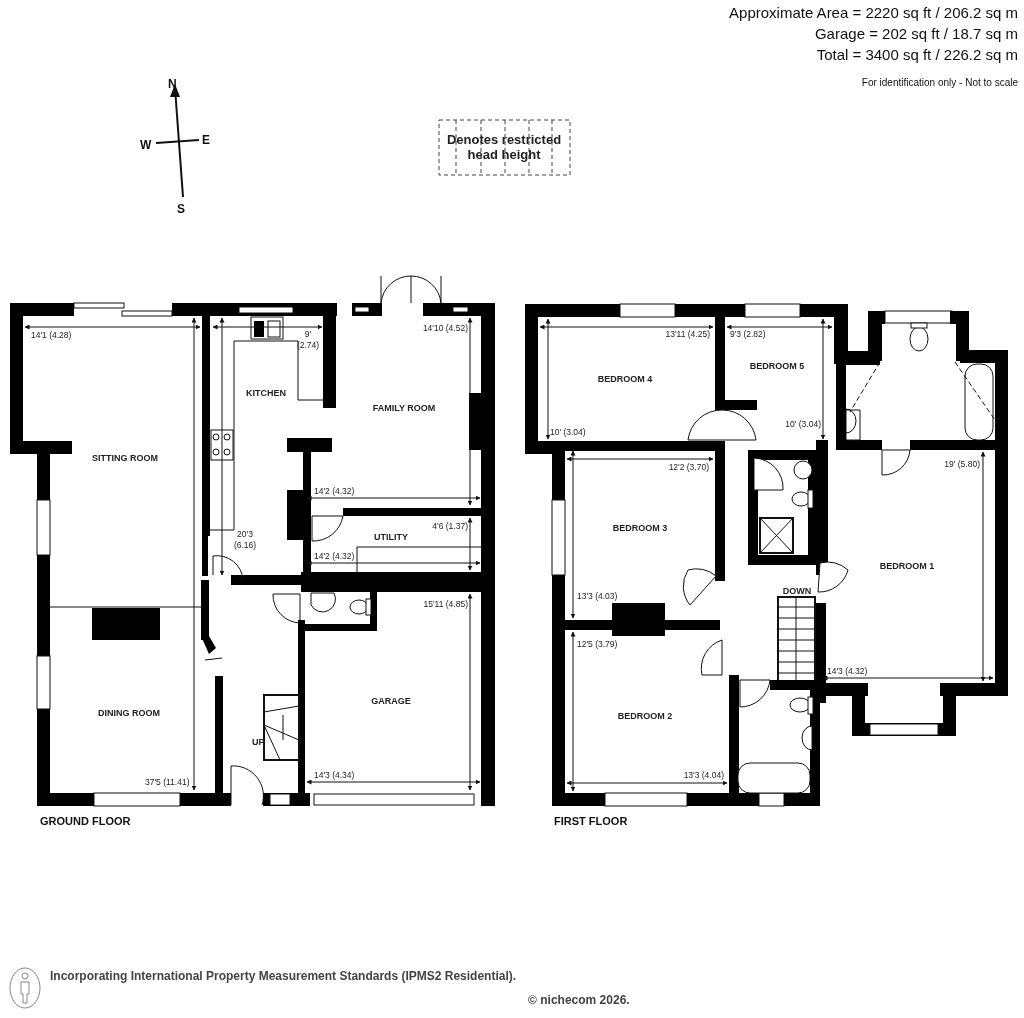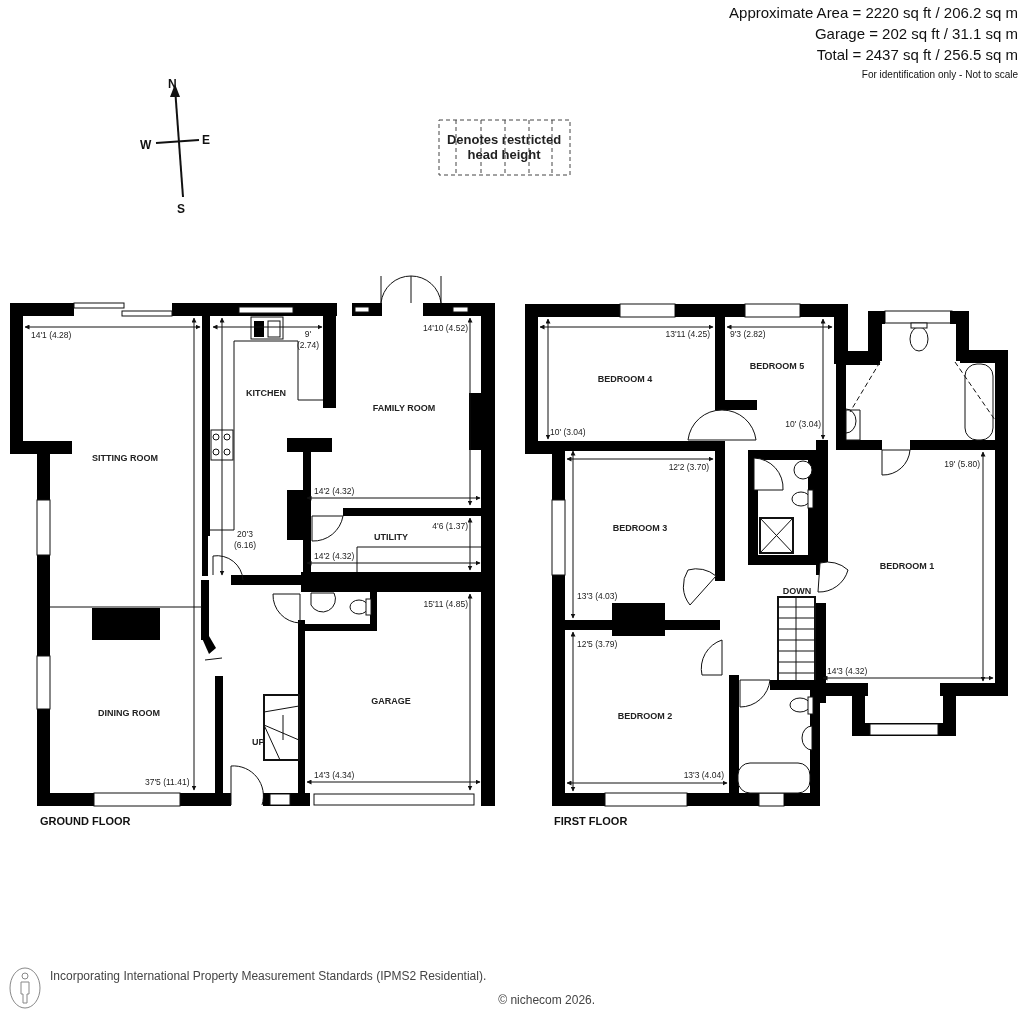--- a/index.html
+++ b/index.html
@@ -1,38 +1,38 @@
 <!DOCTYPE html>
 <html><head>
 <meta charset="utf-8">
 <style>
   html, body { margin: 0; padding: 0; background: #ffffff; }
   body { width: 1024px; height: 1018px; position: relative; overflow: hidden; font-family: "Liberation Sans", sans-serif; color: #111; }
   .area-block { position: absolute; right: 6px; top: 2px; text-align: right; }
   .area-line { font-size: 15px; line-height: 21px; color: #111; }
-  .area-note { font-size: 10px; margin-top: 4px; color: #111; }
+  .area-note { font-size: 10px; margin-top: 12px; color: #111; }
   svg.plan { position: absolute; left: 0; top: 0; }
   .room-label { font-family: "Liberation Sans", sans-serif; font-weight: bold; font-size: 9px; fill: #222; }
   .dim-label { font-family: "Liberation Sans", sans-serif; font-size: 8.5px; fill: #222; }
   .floor-label { font-family: "Liberation Sans", sans-serif; font-weight: bold; font-size: 11px; fill: #111; }
   .compass-label { font-family: "Liberation Sans", sans-serif; font-weight: bold; font-size: 12px; fill: #111; }
   .legend-text { font-family: "Liberation Sans", sans-serif; font-weight: bold; font-size: 13px; fill: #222; }
   .footer { position: absolute; left: 8px; top: 966px; display: flex; align-items: center; }
   .footer-icon { width: 34px; height: 44px; }
   .footer-text { font-size: 12px; line-height: 15px; color: #444; margin-left: 8px; }
-  .footer-row2 { display: flex; }
+  .footer-row2 { display: flex; font-weight: bold; }
   .footer-copy { margin-left: 12px; margin-top: 24px; }
 </style>
 </head>
 <body>
 
 <div class="area-block">
   <div class="area-line">Approximate Area = 2220 sq ft / 206.2 sq m</div>
-  <div class="area-line">Garage = 202 sq ft / 31.1 sq m</div>
-  <div class="area-line">Total = 2437 sq ft / 256.5 sq m</div>
+  <div class="area-line">Garage = 202 sq ft / 18.7 sq m</div>
+  <div class="area-line">Total = 3400 sq ft / 226.2 sq m</div>
   <div class="area-note">For identification only - Not to scale</div>
 </div>
 
 <svg class="plan" width="1024" height="960" viewBox="0 0 1024 960">
   <defs>
     <marker id="arr" viewBox="0 0 10 10" refX="9" refY="5" markerWidth="5" markerHeight="5" orient="auto-start-reverse">
       <path d="M0,0 L10,5 L0,10 z" fill="#111"></path>
     </marker>
   </defs>
 

